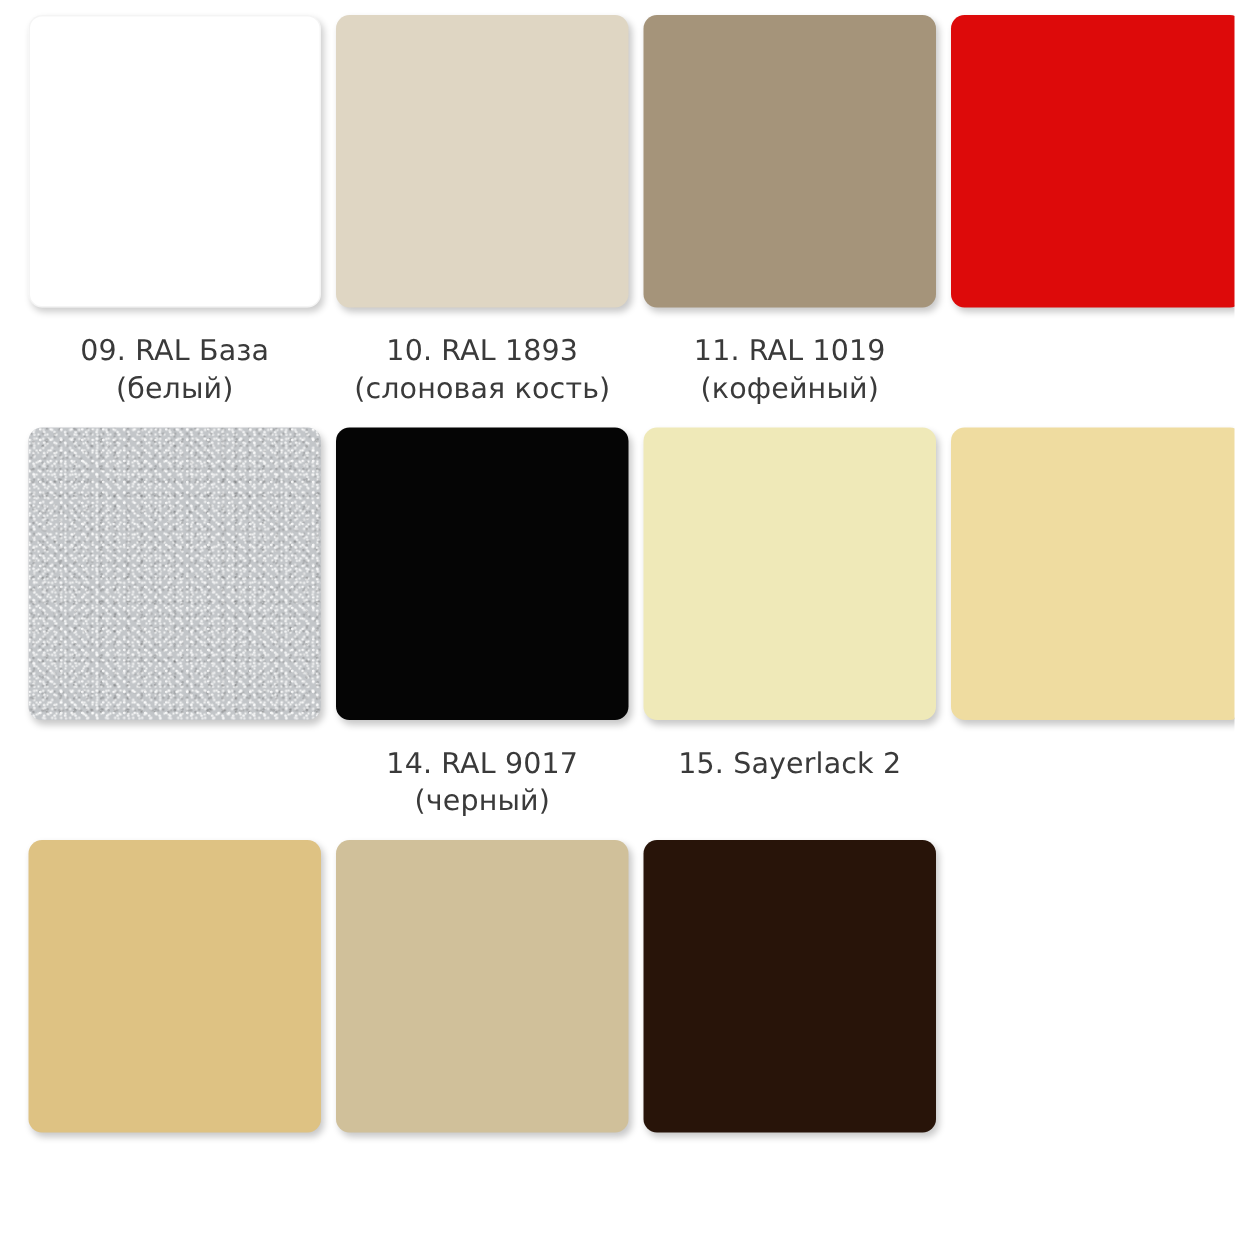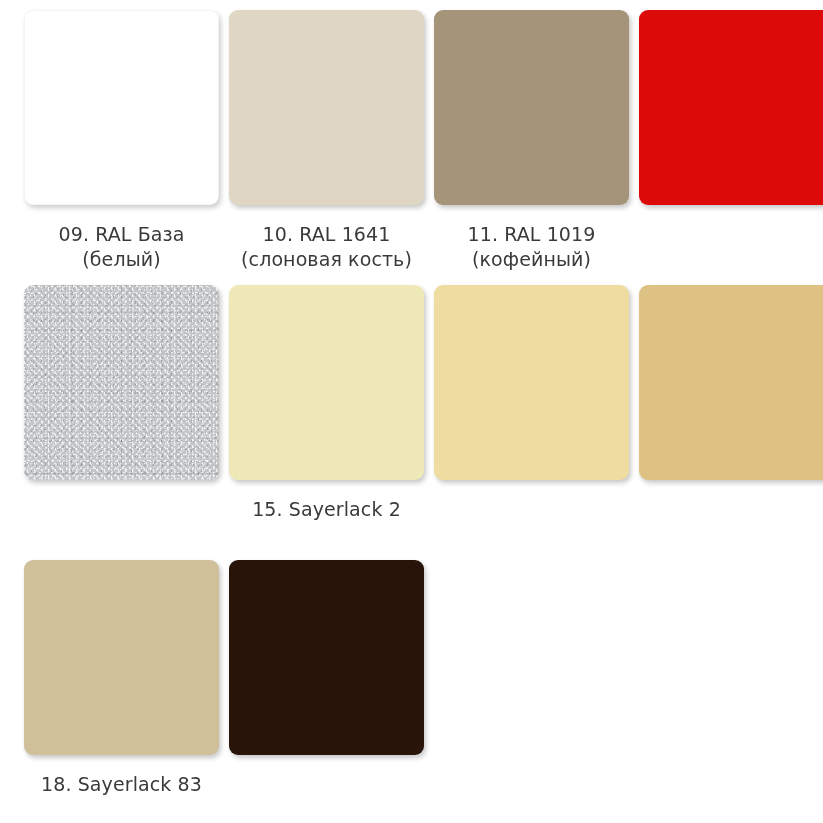--- a/index.html
+++ b/index.html
@@ -21,21 +21,21 @@
     grid-template-columns: repeat(4, 205px);
     grid-auto-rows: 275px;
     padding: 10px 0 0 14px;
     box-sizing: border-box;
   }
 
   .swatch-cell {
     width: 205px;
     display: flex;
     flex-direction: column;
-    align-items: flex-end;
+    align-items: center;
   }
 
   .swatch-chip {
     width: 195px;
     height: 195px;
     border-radius: 9px;
     box-shadow: 2px 3px 5px rgba(0,0,0,0.22);
     position: relative;
     overflow: hidden;
     box-sizing: border-box;
@@ -85,44 +85,48 @@
 <body style="background: rgb(255, 255, 255); color: rgb(58, 58, 58);">
 
 <div id="swatch-grid">
     <div class="swatch-cell">
       <div class="swatch-chip is-white" style="background-color: rgb(255, 255, 255);"></div>
       <div class="swatch-label">09. RAL База
 (белый)</div>
     </div>
     <div class="swatch-cell">
       <div class="swatch-chip" style="background-color: rgb(223, 214, 195);"></div>
-      <div class="swatch-label">10. RAL 1641
+      <div class="swatch-label">10. RAL 1893
 (слоновая кость)</div>
     </div>
     <div class="swatch-cell">
       <div class="swatch-chip" style="background-color: rgb(165, 148, 122);"></div>
       <div class="swatch-label">11. RAL 1019
 (кофейный)</div>
     </div>
     <div class="swatch-cell">
       <div class="swatch-chip" style="background-color: rgb(221, 10, 10);"></div>
     </div>
     <div class="swatch-cell">
       <div class="swatch-chip is-metallic" style="background-color: rgb(195, 198, 201);"></div>
     </div>
     <div class="swatch-cell">
+      <div class="swatch-chip" style="background-color: rgb(5, 5, 5);"></div>
+      <div class="swatch-label">14. RAL 9017
+(черный)</div>
+    </div>
+    <div class="swatch-cell">
       <div class="swatch-chip" style="background-color: rgb(239, 233, 184);"></div>
       <div class="swatch-label">15. Sayerlack 2</div>
     </div>
     <div class="swatch-cell">
       <div class="swatch-chip" style="background-color: rgb(239, 220, 160);"></div>
     </div>
     <div class="swatch-cell">
       <div class="swatch-chip" style="background-color: rgb(222, 194, 131);"></div>
     </div>
     <div class="swatch-cell">
       <div class="swatch-chip" style="background-color: rgb(208, 192, 154);"></div>
-      <div class="swatch-label">18. Sayerlack 83</div>
     </div>
     <div class="swatch-cell">
       <div class="swatch-chip" style="background-color: rgb(40, 20, 9);"></div>
     </div>
   </div>
 
 </body></html>

